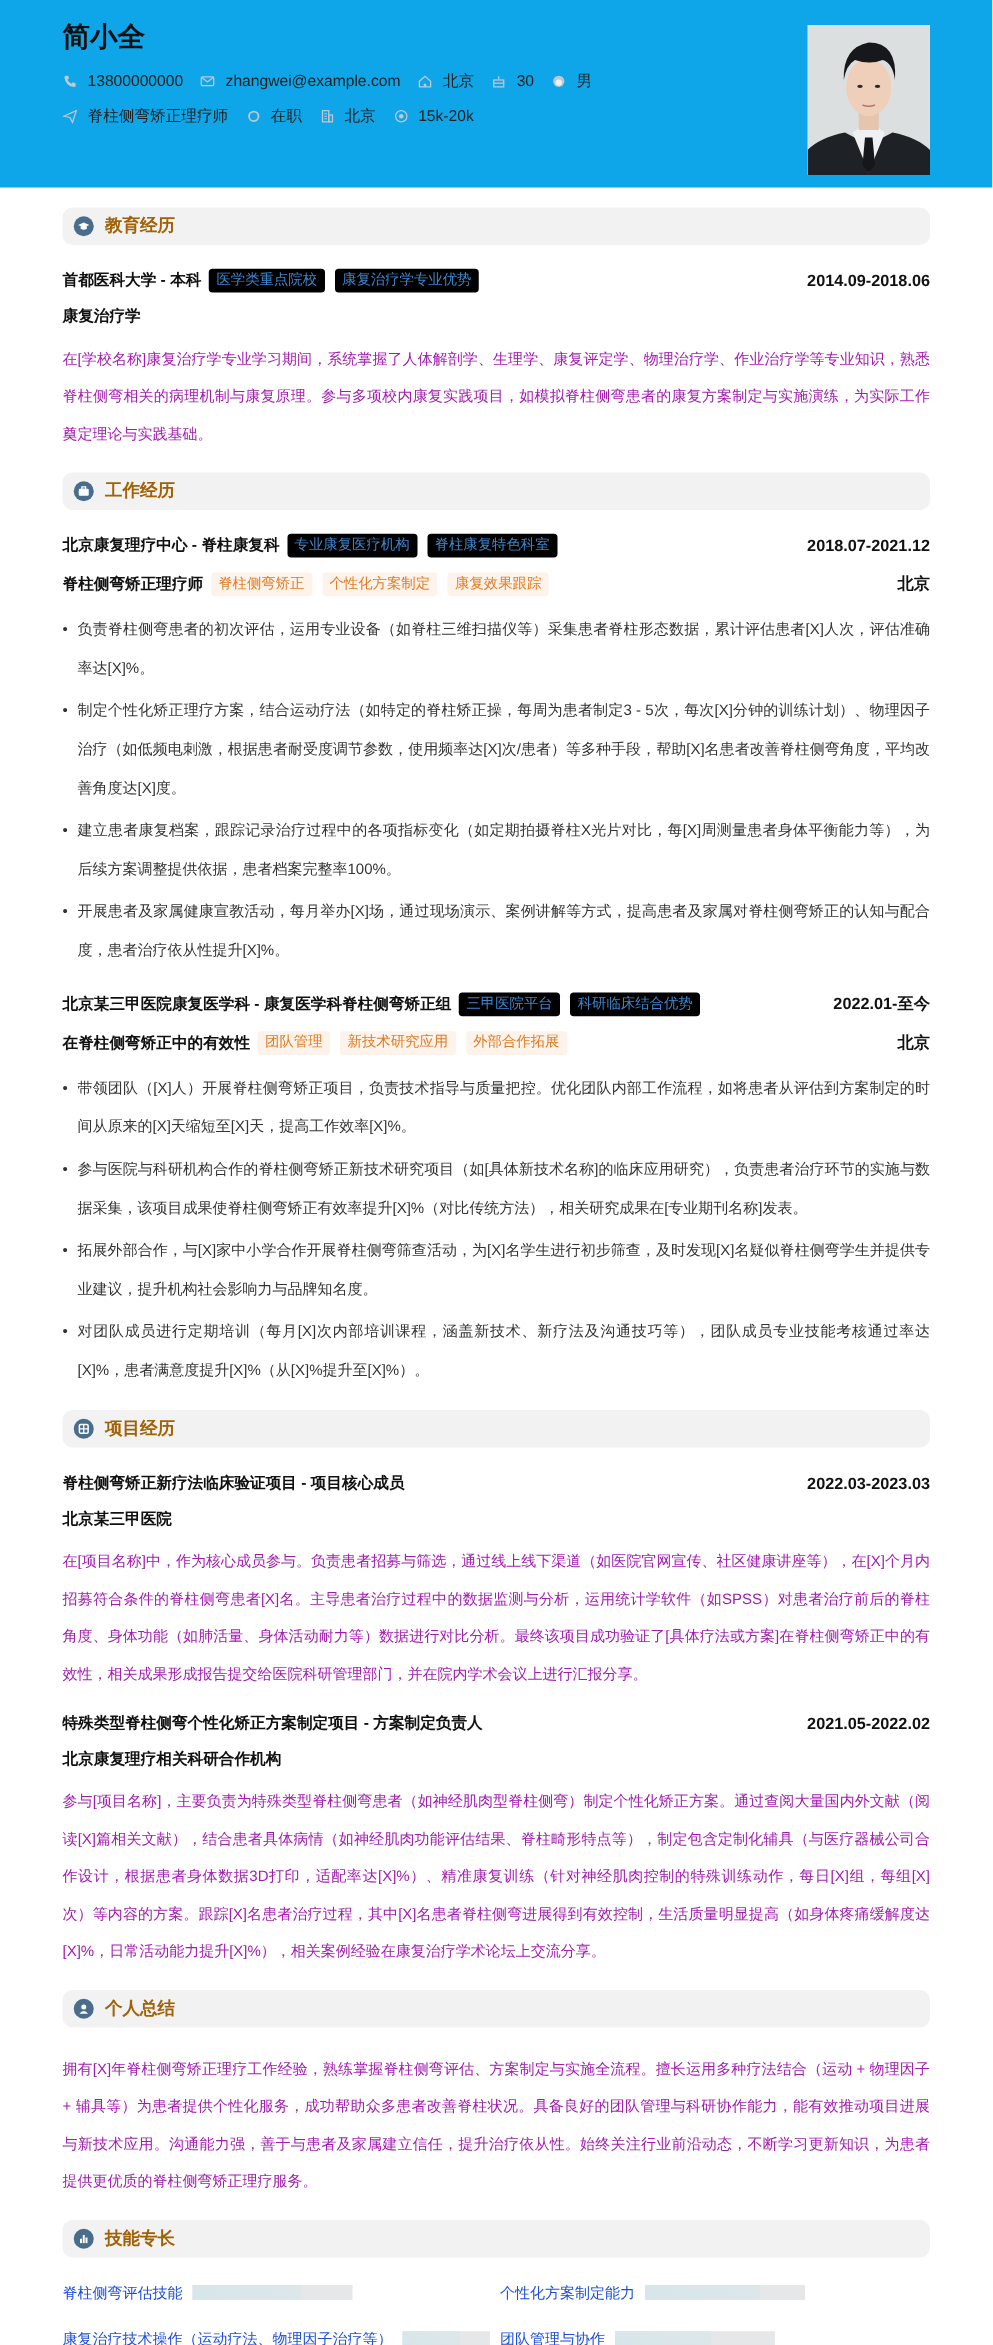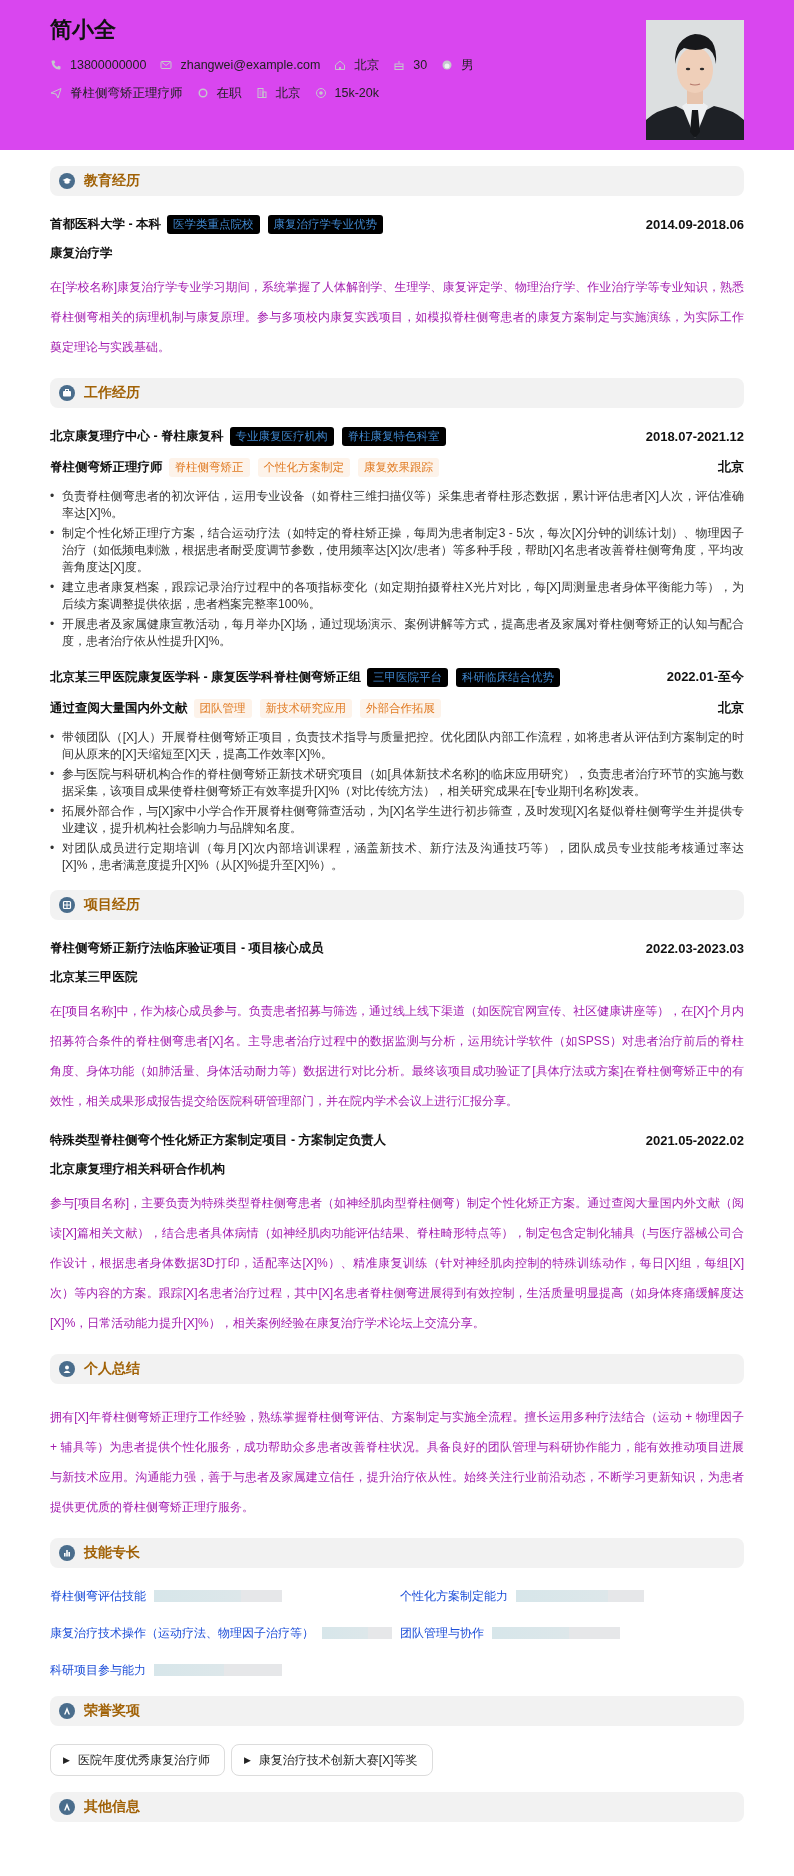--- a/index.html
+++ b/index.html
@@ -1,19 +1,19 @@
 <!DOCTYPE html>
 <html><head>
   <meta charset="utf-8">
   <style>
     * { box-sizing: border-box; margin: 0; padding: 0; }
     html, body { width: 794px; background: #ffffff; }
     body { font-family: "Liberation Sans", "DejaVu Sans", sans-serif; color: #222; font-size: 13px; }
 
-    .header { background: #d946ef; height: 150px; position: relative; padding: 18px 50px 0 50px; }
+    .header { background: #0ea5e9; height: 150px; position: relative; padding: 18px 50px 0 50px; }
     .name { font-size: 22px; font-weight: bold; color: #111; line-height: 24px; margin-bottom: 14px; }
     .info-row { display: flex; align-items: center; height: 18px; margin-bottom: 10px; font-size: 12.5px; color: #222; }
     .info-item { display: flex; align-items: center; margin-right: 14px; }
     .info-icon { width: 12px; height: 12px; margin-right: 8px; color: #b9bec3; display: inline-flex; align-items: center; justify-content: center; }
     .info-icon svg { width: 12px; height: 12px; }
     .photo { position: absolute; left: 646px; top: 20px; width: 98px; height: 120px; background: #d9dcdc; overflow: hidden; }
 
     .content { padding: 0 50px; }
     .section-head { background: #f2f2f2; border-radius: 8px; height: 30px; display: flex; align-items: center; padding-left: 9px; margin-top: 16px; margin-bottom: 18px; }
     .section-icon { width: 16px; height: 16px; border-radius: 50%; background: #4a6d8c; margin-right: 9px; display: inline-flex; align-items: center; justify-content: center; }
@@ -23,21 +23,21 @@
     .entry-head { display: flex; align-items: center; justify-content: space-between; height: 20px; margin-bottom: 11px; }
     .entry-left { display: flex; align-items: center; }
     .entry-title { font-weight: bold; font-size: 12.5px; color: #111; margin-right: 6px; }
     .date { font-weight: bold; font-size: 13px; color: #111; }
     .tag { font-size: 11.5px; padding: 2px 6px; border-radius: 3px; margin-right: 8px; line-height: 15px; }
     .tag.blue { background: #000000; color: #3f86cd; }
     .tag.orange { background: #fdf3ea; color: #e07a22; }
     .sub { font-weight: bold; font-size: 12.5px; color: #111; margin-bottom: 10px; }
     .para { font-size: 12px; line-height: 30px; color: #a21caf; text-align: justify; }
     .bullets { list-style: none; }
-    .bullets li { font-size: 12px; line-height: 17px; color: #333; position: relative; padding-left: 12px; margin-bottom: 3px; text-align: justify; }
+    .bullets li { font-size: 12px; line-height: 31px; color: #333; position: relative; padding-left: 12px; margin-bottom: 3px; text-align: justify; }
     .bullets li::before { content: "•"; position: absolute; left: 0; top: 0; color: #333; }
     .gap { height: 14px; }
 
     .skills { display: grid; grid-template-columns: 350px 350px; row-gap: 17px; column-gap: 0; margin-bottom: 4px; }
     .skill { display: flex; align-items: center; height: 20px; }
     .skill-name { font-size: 12px; color: #1d4ed8; margin-right: 8px; white-space: nowrap; }
     .skill-bar { width: 128px; height: 12px; background: #e6e7e9; position: relative; }
     .skill-fill { position: absolute; left: 0; top: 0; bottom: 0; background: linear-gradient(90deg, #d7e6ea, #dde7ea); }
 
     .awards { display: flex; margin-bottom: 4px; }
@@ -215,21 +215,21 @@
     <div class="entry-head">
       <div class="entry-left">
         <span class="entry-title">北京某三甲医院康复医学科 - 康复医学科脊柱侧弯矫正组</span>
         <span class="tag blue">三甲医院平台</span>
         <span class="tag blue">科研临床结合优势</span>
       </div>
       <span class="date">2022.01-至今</span>
     </div>
     <div class="entry-head">
       <div class="entry-left">
-        <span class="entry-title">通过查阅大量国内外文献</span>
+        <span class="entry-title">在脊柱侧弯矫正中的有效性</span>
         <span class="tag orange">团队管理</span>
         <span class="tag orange">新技术研究应用</span>
         <span class="tag orange">外部合作拓展</span>
       </div>
       <span class="date">北京</span>
     </div>
     <ul class="bullets">
       <li>带领团队（[X]人）开展脊柱侧弯矫正项目，负责技术指导与质量把控。优化团队内部工作流程，如将患者从评估到方案制定的时间从原来的[X]天缩短至[X]天，提高工作效率[X]%。</li>
       <li>参与医院与科研机构合作的脊柱侧弯矫正新技术研究项目（如[具体新技术名称]的临床应用研究），负责患者治疗环节的实施与数据采集，该项目成果使脊柱侧弯矫正有效率提升[X]%（对比传统方法），相关研究成果在[专业期刊名称]发表。</li>
       <li>拓展外部合作，与[X]家中小学合作开展脊柱侧弯筛查活动，为[X]名学生进行初步筛查，及时发现[X]名疑似脊柱侧弯学生并提供专业建议，提升机构社会影响力与品牌知名度。</li>

